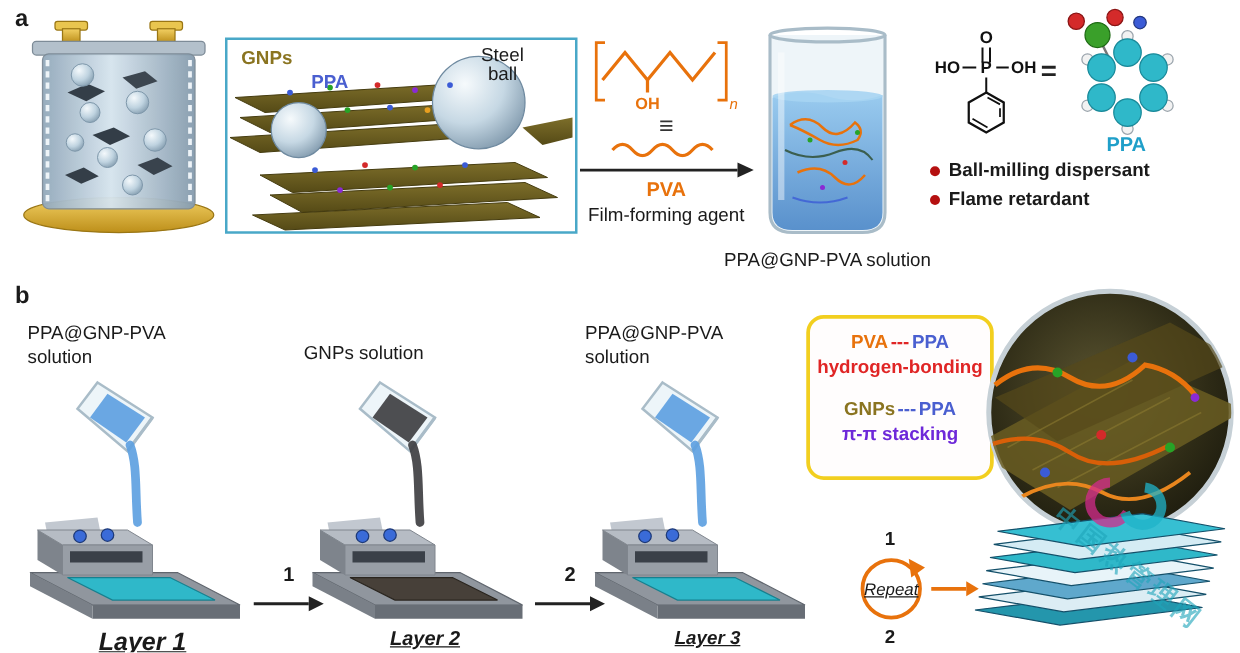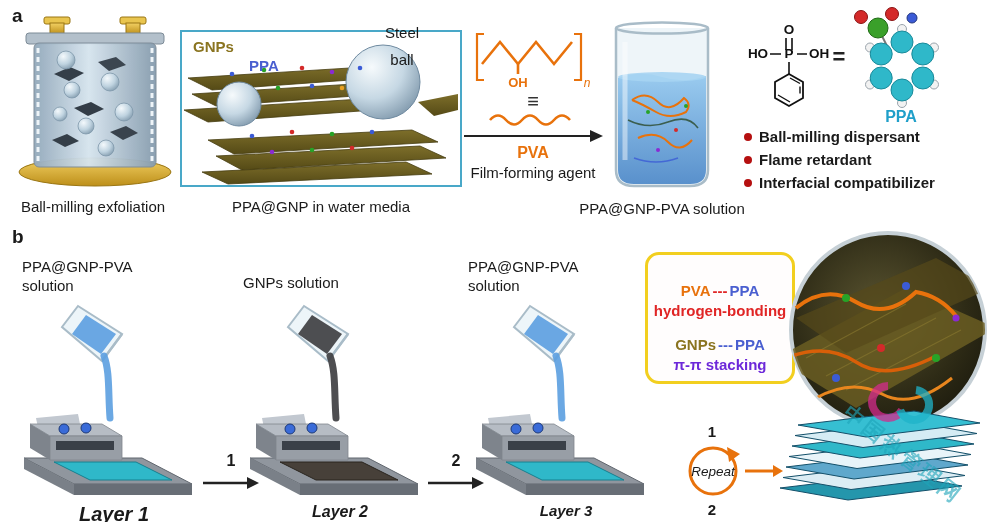--- a/index.html
+++ b/index.html
@@ -2,32 +2,32 @@
 <html><head>
 <meta charset="utf-8">
 <style>
   * { margin:0; padding:0; box-sizing:border-box; }
   body { font-family:"Liberation Sans", sans-serif; background:#ffffff; }
   .fig { position:relative; width:992px; height:522px; background:#fff; overflow:hidden; color:#1a1a1a; }
   .abs { position:absolute; }
   .t { font-size:15px; line-height:1.2; }
   .b { font-weight:700; }
   .sb { font-weight:600; }
-  .i { font-style:italic; }
+  .i { font-style:italic;text-decoration:underline; }
   .ctr { text-align:center; }
   .panelLabel { font-size:19px; font-weight:700; }
   .c-olive { color:#8a7420; }
   .c-blue { color:#4a5fd0; }
   .c-orange { color:#e8720c; }
   .c-red { color:#e02525; }
   .c-magenta { color:#6d28d9; }
   .c-teal { color:#1f9fc9; }
   .tealBox { border:2.5px solid #49a8c8; background:#ffffff; }
   .bondBox { border:3px solid #f2cf1f; border-radius:14px; background:#fffdfd;
-             padding-top:26px; text-align:center; font-size:15px; line-height:1.35; }
+             padding-top:9px; text-align:center; font-size:15px; line-height:1.35; }
   .bondLine span { margin:0 1px; }
   .bulletRow { display:flex; align-items:center; gap:7px; }
   .dot { width:8px; height:8px; border-radius:50%; background:#b51010; flex:0 0 auto; }
   .watermarkText { font-weight:700; font-size:21px; letter-spacing:3px; white-space:nowrap;
                    color:rgba(31,165,186,.62); transform:rotate(38deg); transform-origin:0 50%; }
   svg { display:block; }
 </style>
 </head>
 <body>
 
@@ -67,21 +67,20 @@
     <path d="M96 116 l16 -6 12 7 -15 7z" fill="#39434d"></path>
     <path d="M38 124 l15 -6 12 7 -14 6z" fill="#343e48"></path>
     <circle cx="52" cy="44" r="9" fill="url(#ballg)" stroke="#7e97aa" stroke-width=".8"></circle>
     <circle cx="96" cy="66" r="9" fill="url(#ballg)" stroke="#7e97aa" stroke-width=".8"></circle>
     <circle cx="58" cy="74" r="8" fill="url(#ballg)" stroke="#7e97aa" stroke-width=".8"></circle>
     <circle cx="110" cy="96" r="9" fill="url(#ballg)" stroke="#7e97aa" stroke-width=".8"></circle>
     <circle cx="72" cy="110" r="8" fill="url(#ballg)" stroke="#7e97aa" stroke-width=".8"></circle>
     <circle cx="46" cy="98" r="7" fill="url(#ballg)" stroke="#7e97aa" stroke-width=".8"></circle>
     <circle cx="92" cy="132" r="8" fill="url(#ballg)" stroke="#7e97aa" stroke-width=".8"></circle>
   </svg>
-  <div class="abs t ctr" style="left:2px;top:198px;width:182px">Ball-milling exfoliation</div>
 
   <div class="abs tealBox" style="left:180px;top:30px;width:282px;height:157px"></div>
   <svg class="abs" style="left:182px;top:32px" width="278" height="153" viewBox="0 0 278 153">
     <defs>
       <radialGradient id="ball2" cx="35%" cy="30%" r="85%">
         <stop offset="0" stop-color="#f6fafc"></stop>
           <stop offset=".5" stop-color="#c6d8e4"></stop>
           <stop offset="1" stop-color="#718ba0"></stop>
       </radialGradient>
       <linearGradient id="sheet" x1="0" y1="0" x2="0" y2="1">
@@ -109,23 +108,22 @@
     <circle cx="70" cy="104" r="2.3" fill="#3b5bd6"></circle>
       <circle cx="110" cy="100" r="2.3" fill="#d42a2a"></circle>
     <circle cx="150" cy="102" r="2.3" fill="#27a327"></circle>
       <circle cx="190" cy="100" r="2.3" fill="#3b5bd6"></circle>
     <circle cx="90" cy="120" r="2.3" fill="#8a2ad4"></circle>
       <circle cx="130" cy="118" r="2.3" fill="#27a327"></circle>
     <circle cx="170" cy="116" r="2.3" fill="#d42a2a"></circle>
   </svg>
   <div class="abs t sb c-olive" style="left:193px;top:38px">GNPs</div>
   <div class="abs t sb c-blue" style="left:249px;top:57px">PPA</div>
-  <div class="abs t ctr" style="left:372px;top:24px;width:60px">Steel</div>
+  <div class="abs t ctr" style="left:372px;top:36px;width:60px">Steel</div>
   <div class="abs t ctr" style="left:372px;top:51px;width:60px">ball</div>
-  <div class="abs t ctr" style="left:181px;top:198px;width:280px">PPA@GNP in water media</div>
 
   <svg class="abs" style="left:470px;top:28px" width="126" height="64" viewBox="0 0 126 64">
     <path d="M14 6 h-7 v46 h7" fill="none" stroke="#e8720c" stroke-width="2.2"></path>
     <path d="M104 6 h7 v46 h-7" fill="none" stroke="#e8720c" stroke-width="2.2"></path>
     <path d="M12 36 L30 14 L48 36 L66 14 L84 36 L102 14" fill="none" stroke="#e8720c" stroke-width="2.6"></path>
     <path d="M48 36 L48 46" stroke="#e8720c" stroke-width="2.6"></path>
     <text x="48" y="59" text-anchor="middle" font-size="13" font-weight="700" fill="#e8720c">OH</text>
     <text x="117" y="59" text-anchor="middle" font-size="12" font-style="italic" fill="#e8720c">n</text>
   </svg>
   <div class="abs ctr b" style="left:513px;top:90px;width:40px;font-size:20px;color:#333">≡</div>
@@ -195,24 +193,20 @@
   </svg>
   <div class="abs ctr b c-teal" style="left:856px;top:108px;width:90px;font-size:16px">PPA</div>
 
   <div class="abs bulletRow" style="left:744px;top:128px;width:246px">
     <span class="dot"></span>
     <span class="t b">Ball-milling dispersant</span>
   </div>
   <div class="abs bulletRow" style="left:744px;top:151px;width:246px">
     <span class="dot"></span>
     <span class="t b">Flame retardant</span>
-  </div>
-  <div class="abs bulletRow" style="left:744px;top:174px;width:246px">
-    <span class="dot"></span>
-    <span class="t b">Interfacial compatibilizer</span>
   </div>
 
   <div class="abs panelLabel" style="left:12px;top:226px">b</div>
 
   <div class="abs t" style="left:22px;top:258px">PPA@GNP-PVA</div>
   <div class="abs t" style="left:22px;top:277px">solution</div>
   <svg class="abs" style="left:46px;top:296px" width="112" height="126" viewBox="0 0 112 126">
     <polygon points="32,10 76,38 56,65 16,31" fill="rgba(222,236,244,.55)" stroke="#a9bcc8" stroke-width="2"></polygon>
     <polygon points="40,19 70,38 55,58 26,38" fill="#5b9fe0" opacity=".9"></polygon>
     <line x1="76" y1="38" x2="56" y2="65" stroke="#a9bcc8" stroke-width="2.5"></line>

